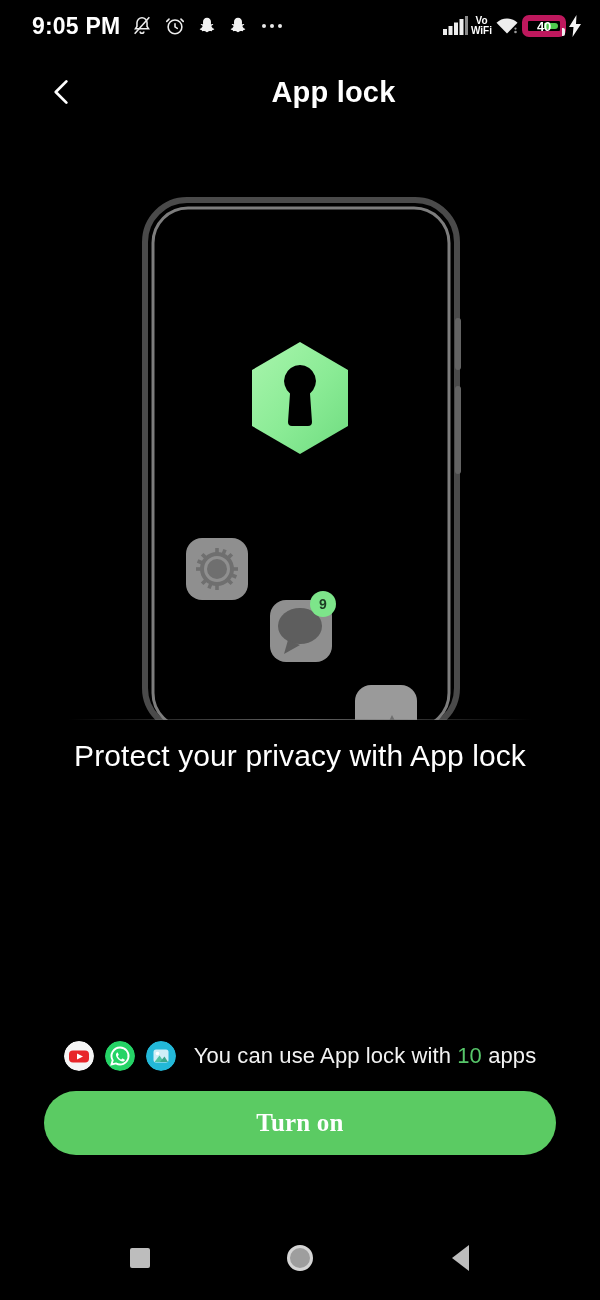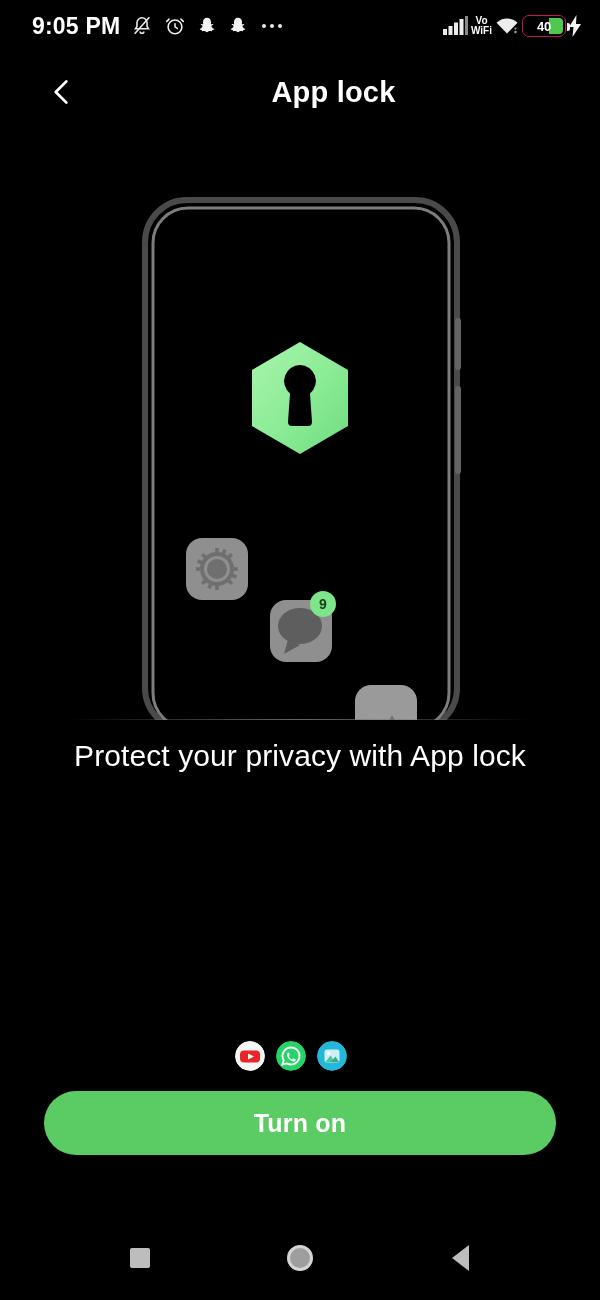--- a/index.html
+++ b/index.html
@@ -20,21 +20,21 @@
   .sb-left { display:flex; align-items:center; gap:11px; }
   .sb-time { color:#fff; font-size:23px; font-weight:bold; letter-spacing:.2px; }
   .sb-right { display:flex; align-items:center; gap:2px; }
   .ico { display:block; }
   .dots { display:flex; align-items:center; gap:4px; margin-left:3px; }
   .dots i { width:4px; height:4px; border-radius:50%; background:#e8e8e8; display:block; }
   .vowifi { color:#fff; font-size:10px; font-weight:bold; line-height:10px; text-align:center; }
 
   .batt {
     position:relative; width:44px; height:22px;
-    border:1px solid #be185d; border-radius:7px;
+    border:6px solid #be185d; border-radius:7px;
     display:flex; align-items:center; padding:2px;
   }
   .batt::after {
     content:""; position:absolute; right:-5px; top:7px;
     width:3px; height:8px; background:#f0f0f0; border-radius:0 2px 2px 0;
   }
   .batt-fill {
     position:absolute; right:2px; top:2px; bottom:2px; width:14px;
     background:#4ec94e; border-radius:0 4px 4px 0;
   }
@@ -82,21 +82,21 @@
   .mini-icons { display:flex; align-items:center; gap:11px; margin-right:18px; }
   .mini { width:30px; height:30px; border-radius:50%; display:block; }
   .footer-text { color:#f2f2f2; font-size:22px; letter-spacing:.1px; white-space:nowrap; }
   .count { color:#57c76a; }
 
   
   .turn-on {
     position:absolute; top:1091px; left:44px;
     width:512px; height:64px; border:none; border-radius:34px;
     background:#5bcb63; color:#fff;
-    font-family:Liberation Sans, sans-serif;
+    font-family:Liberation Serif, serif;
     font-size:25px; font-weight:bold; letter-spacing:.2px; cursor:pointer;
   }
 
   
   .navbar {
     position:absolute; bottom:0; left:0; width:600px; height:85px;
     display:flex; align-items:center; justify-content:space-around; padding:0 60px;
   }
   .nav-btn {
     width:66px; height:66px; display:flex; align-items:center; justify-content:center;
@@ -267,20 +267,25 @@
 
       <svg class="mini" viewBox="0 0 30 30">
         <circle cx="15" cy="15" r="15" fill="#23b8d8"></circle>
         <rect x="7.5" y="8.5" width="15" height="13" rx="2.5" fill="#cfeef7"></rect>
         <circle cx="11.5" cy="12.5" r="1.8" fill="#fff"></circle>
         <path d="M8.5 21 L13.5 14.5 L18 21 Z" fill="#4fc3a1"></path>
         <path d="M14 21 L18.5 15.5 L22 21 Z" fill="#3aa88c"></path>
       </svg>
     </div>
 
+    <div class="footer-text">
+      <span>You can use App lock with</span>
+      <span class="count">10</span>
+      <span>apps</span>
+    </div>
   </div>
 
   <button class="turn-on">Turn on</button>
 
   <div class="navbar">
     <div class="nav-btn">
       <div class="nav-square"></div>
     </div>
     <div class="nav-btn">
       <div class="nav-circle"></div>

